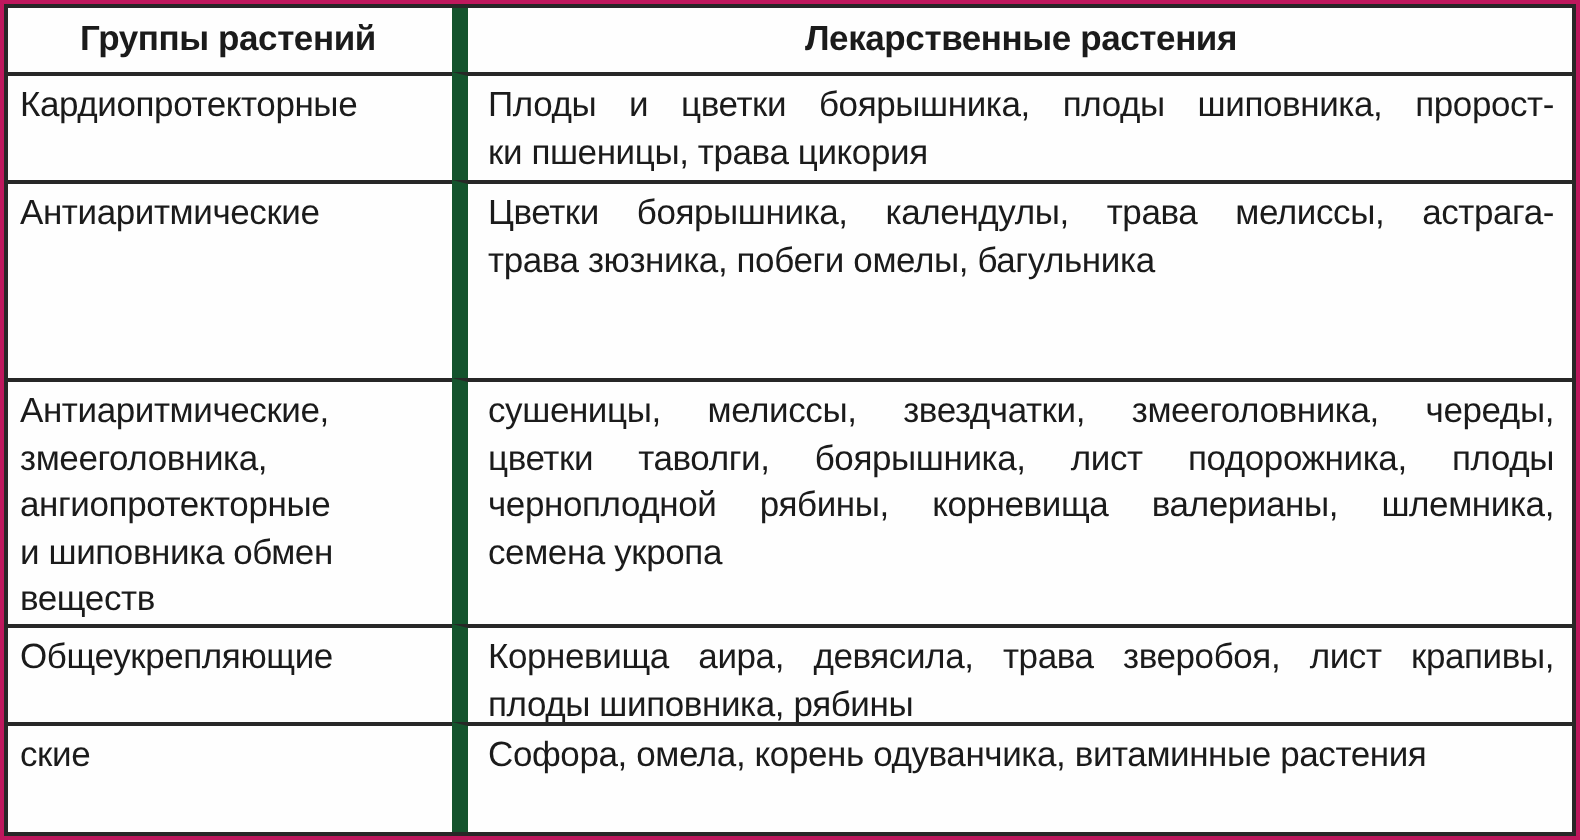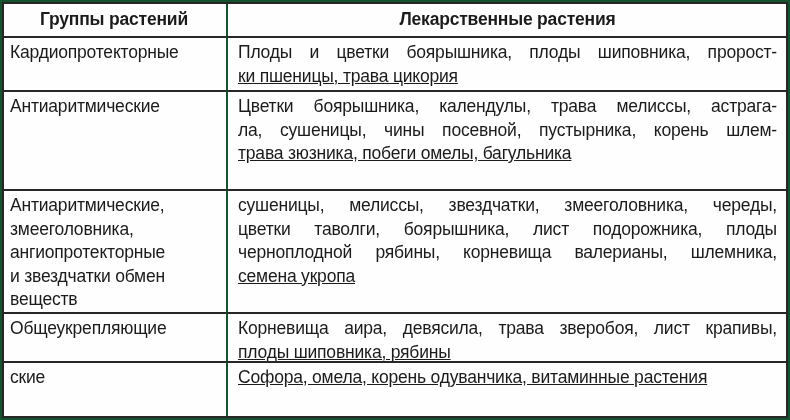--- a/index.html
+++ b/index.html
@@ -6,21 +6,21 @@
     margin: 0;
     padding: 0;
     background: #ffffff;
   }
   .page {
     position: relative;
     width: 790px;
     height: 420px;
     box-sizing: border-box;
     padding: 2px;
-    background: #14532d;
+    background: #be185d;
     font-family: "Liberation Sans", "DejaVu Sans", sans-serif;
     color: #1b1b1b;
   }
   .tbl {
     display: grid;
     grid-template-columns: 222px 560px;
     grid-template-rows: 32px 54px 99px 123px 49px 55px;
     width: 786px;
     height: 416px;
     box-sizing: border-box;
@@ -33,42 +33,41 @@
     overflow: hidden;
     padding: 3px 8px 0 6px;
     font-size: 17.5px;
     line-height: 23.5px;
     letter-spacing: -0.2px;
   }
   .row:not(:first-of-type) .cell {
     border-top: 2px solid #272727;
   }
   .cell.plants {
-    border-left: 2px solid #14532d;
+    border-left: 8px solid #14532d;
     padding-left: 10px;
     padding-right: 9px;
   }
   .hcell {
     display: flex;
     align-items: center;
     justify-content: center;
     font-weight: bold;
     padding-top: 0;
   }
   .line { white-space: pre; }
   
   .plants .line {
     white-space: normal;
     text-align: justify;
     text-align-last: justify;
   }
   .plants .line:last-child {
     text-align: left;
     text-align-last: left;
-    text-decoration: underline;
   }
 </style>
 </head>
 <body>
 
 <div class="page">
   <div class="tbl">
 
     <div class="row">
       <div class="cell hcell">
@@ -88,31 +87,30 @@
         <div class="line">ки пшеницы, трава цикория</div>
       </div>
     </div>
 
     <div class="row">
       <div class="cell group">
         <div class="line">Антиаритмические</div>
       </div>
       <div class="cell plants">
         <div class="line">Цветки боярышника, календулы, трава мелиссы, астрага-</div>
-        <div class="line">ла, сушеницы, чины посевной, пустырника, корень шлем-</div>
         <div class="line">трава зюзника, побеги омелы, багульника</div>
       </div>
     </div>
 
     <div class="row">
       <div class="cell group">
         <div class="line">Антиаритмические,</div>
         <div class="line">змееголовника,</div>
         <div class="line">ангиопротекторные</div>
-        <div class="line">и звездчатки обмен</div>
+        <div class="line">и шиповника обмен</div>
         <div class="line">веществ</div>
       </div>
       <div class="cell plants">
         <div class="line">сушеницы, мелиссы, звездчатки, змееголовника, череды,</div>
         <div class="line">цветки таволги, боярышника, лист подорожника, плоды</div>
         <div class="line">черноплодной рябины, корневища валерианы, шлемника,</div>
         <div class="line">семена укропа</div>
       </div>
     </div>
 

